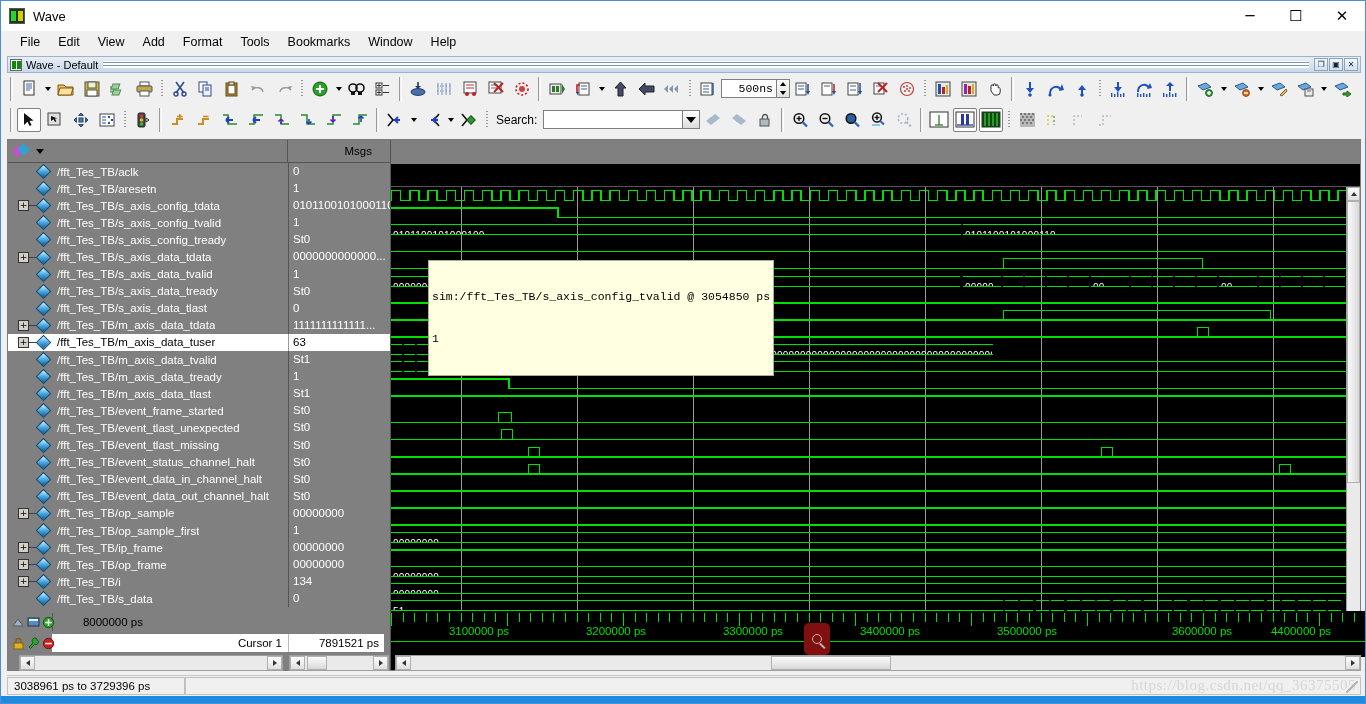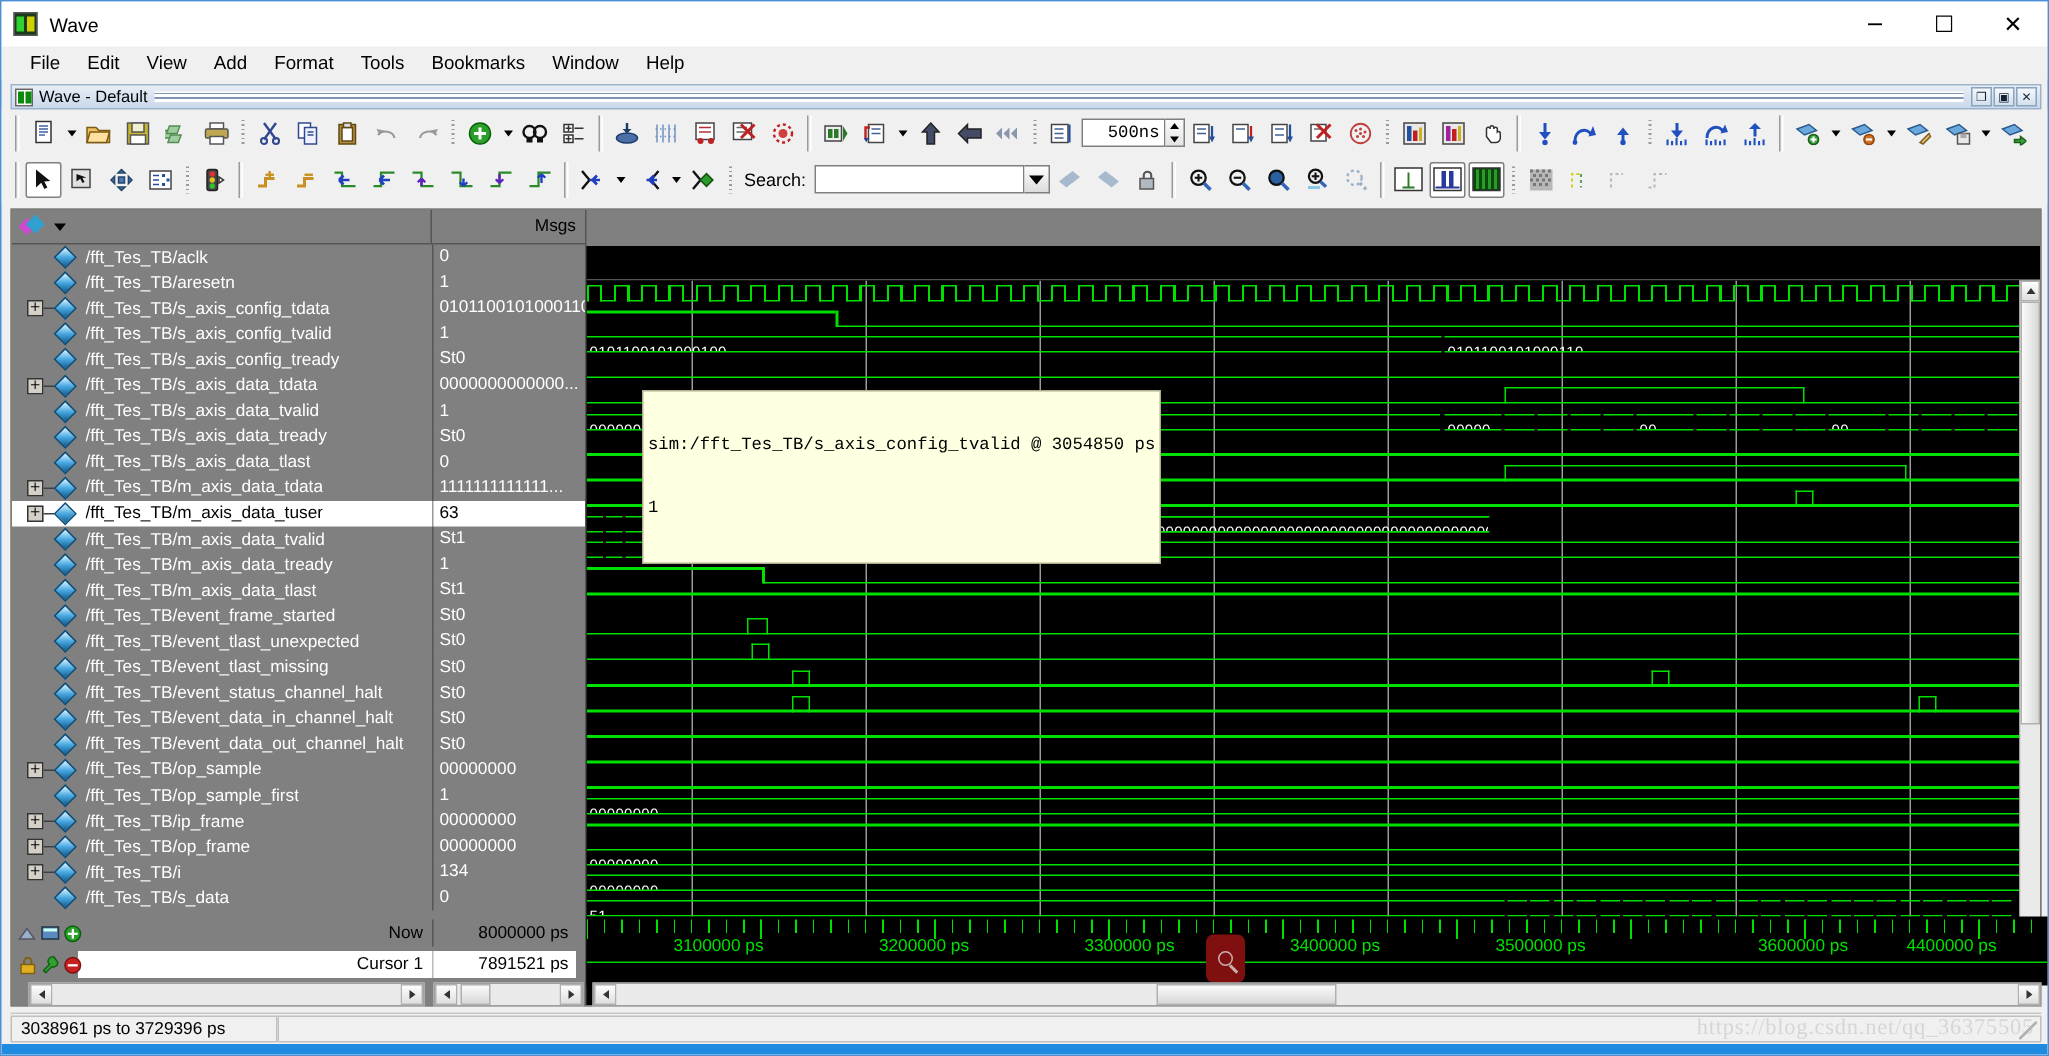--- a/index.html
+++ b/index.html
@@ -247,21 +247,21 @@
   }
   .lp-hdr-caret {
     margin-left: 6px; width:0;height:0;
     border-left:4px solid transparent;border-right:4px solid transparent;
     border-top:5px solid #000;
   }
   .msgs-label {
     position: absolute; right: 0; top:0;
     width: 103px; height: 22px;
     font-size: 11.5px; color:#000;
-    text-align: right; padding-right: 6px; line-height: 22px;
+    text-align: right; padding-right: 18px; line-height: 22px;
     border-left: 1px solid #555;
   }
   .rows {
     flex: 1;
     overflow: hidden;
     position: relative;
   }
   .srow {
     height: 17.1px;
     display: flex;
@@ -1721,21 +1721,20 @@
           </svg>
       </span>
       <span class="mini-ico">
         <svg width="13" height="13" viewBox="0 0 13 13">
             <circle cx="6.5" cy="6.5" r="5.2" fill="#2aa02a" stroke="#0a600a"></circle>
             <rect x="5.8" y="3.2" width="1.5" height="6.6" fill="#fff"></rect>
             <rect x="3.2" y="5.8" width="6.6" height="1.5" fill="#fff"></rect>
           </svg>
       </span>
     </span>
-    <span class="nr-label">Now</span>
     <span class="nr-value">8000000 ps</span>
   </div>
 
   <div class="cursor-row">
     <span class="nr-icons">
       <span class="mini-ico">
         <svg width="13" height="13" viewBox="0 0 13 13">
             <rect x="2" y="6" width="9" height="6" fill="#e0b020" stroke="#806010"></rect>
             <path d="M4 6 V4 a2.5 2.5 0 0 1 5 0 V6" fill="none" stroke="#806010" stroke-width="1.3"></path>
           </svg>

